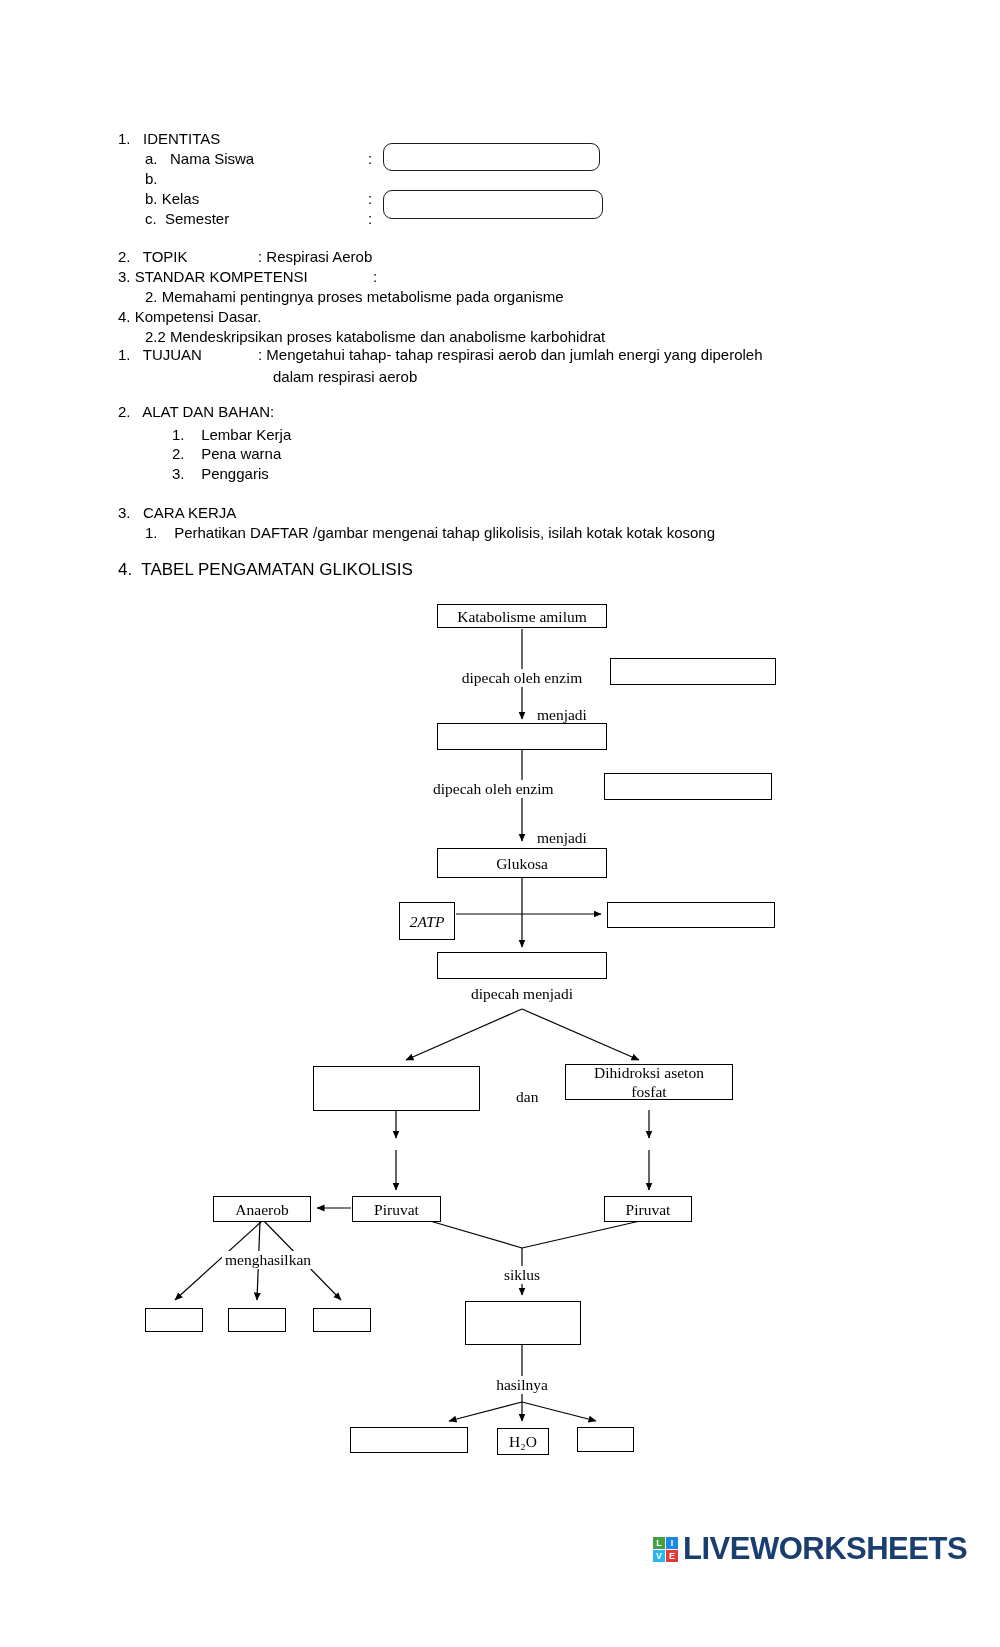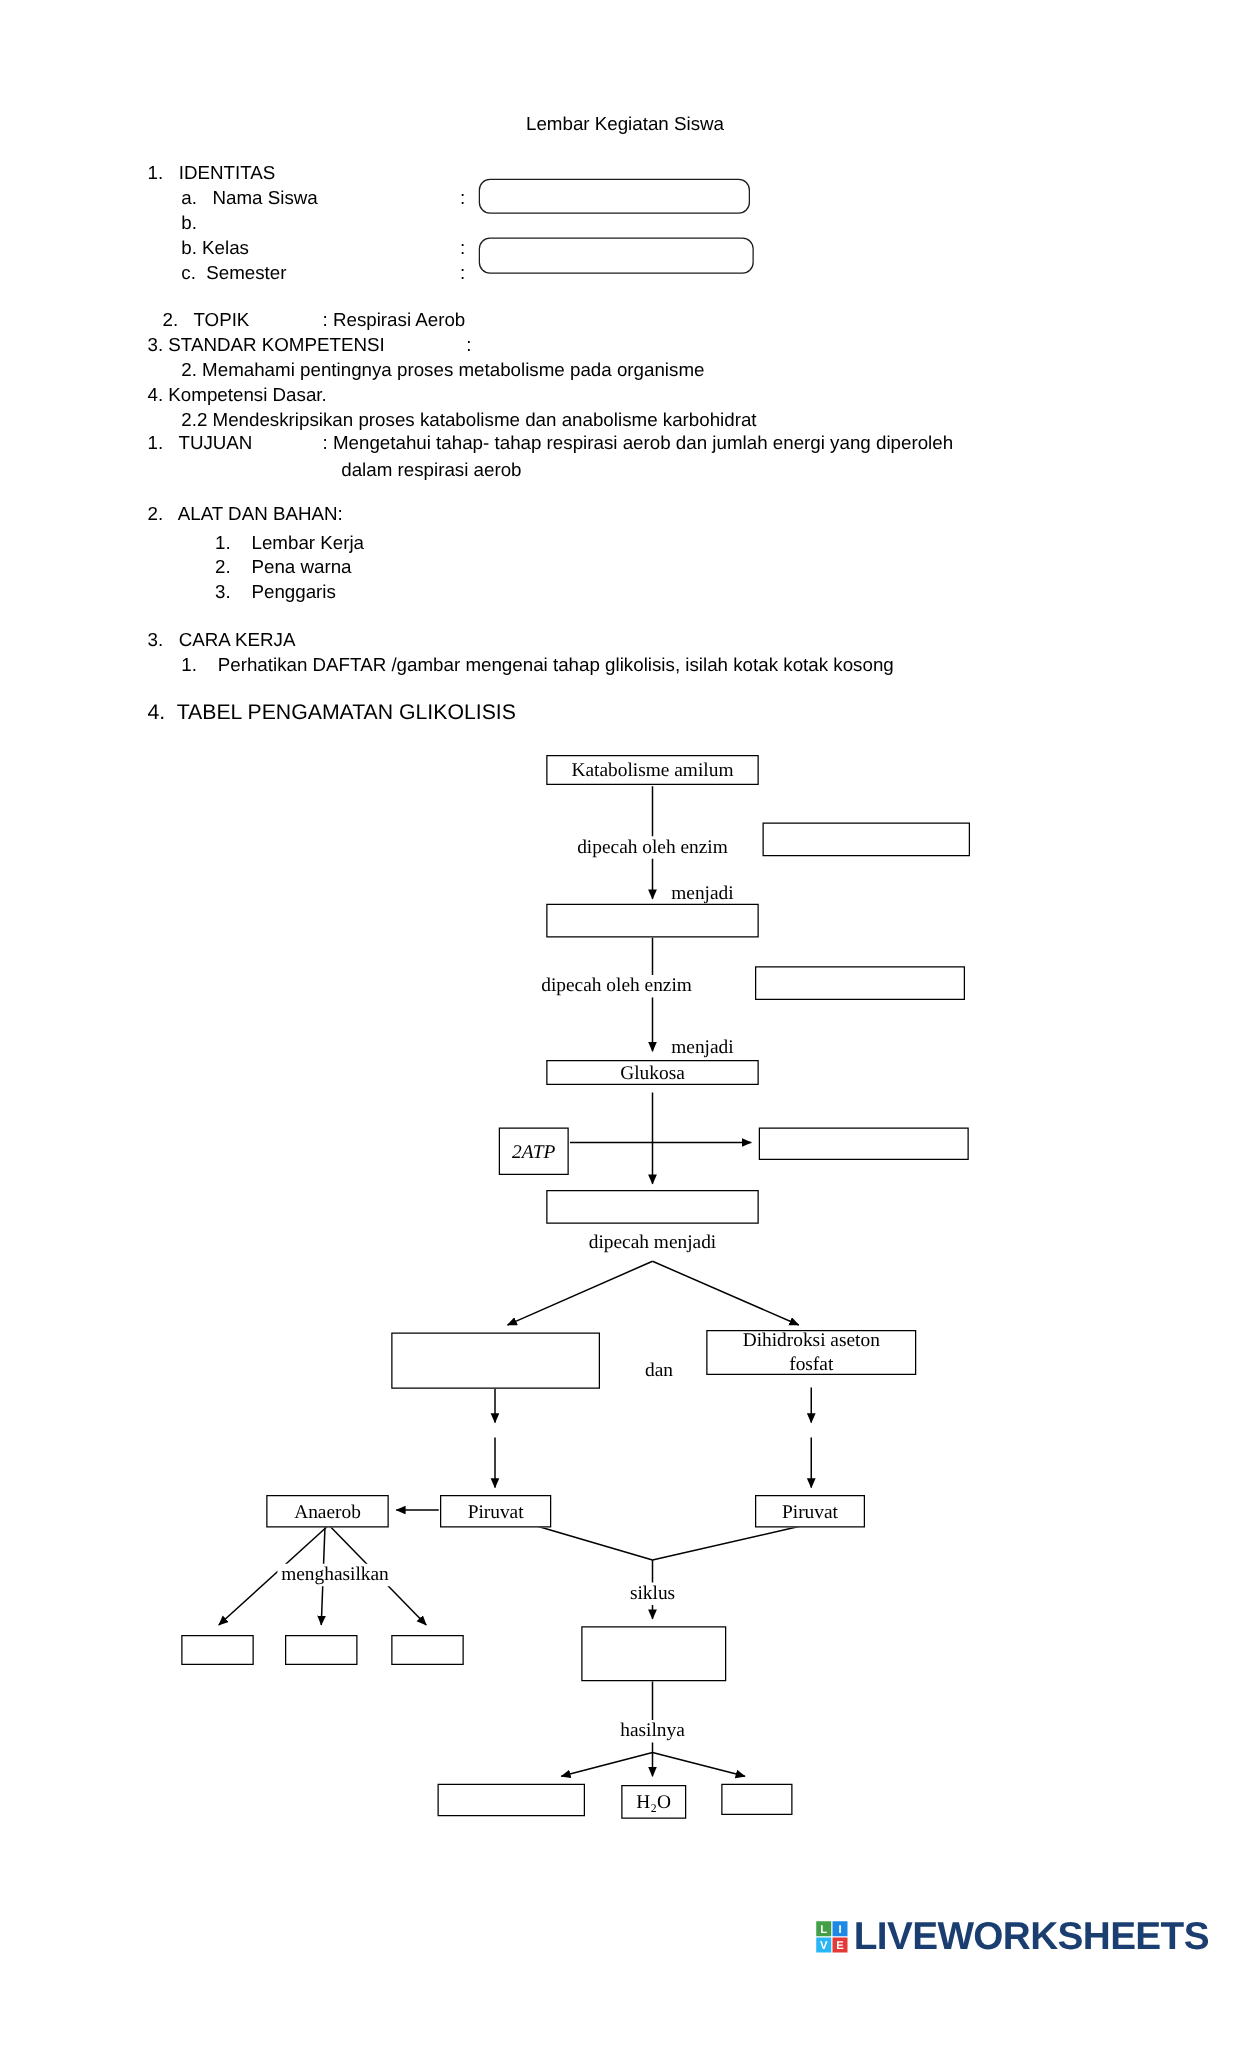--- a/index.html
+++ b/index.html
@@ -24,38 +24,37 @@
   .logo-sq { display:flex; align-items:center; justify-content:center; color:#fff; font-size:9px;
              font-weight:bold; font-family:"Liberation Sans", sans-serif; }
   .logo-text { font-weight:bold; font-size:31px; letter-spacing:-0.5px;
                font-family:"Liberation Sans", sans-serif; }
 </style>
 </head>
 <body>
 
 <div class="page">
 
-  <div class="line" style="left:0; top:90px; width:1000px; text-align:center;">Lembar Kegiatan Siswa</div>
 
   <div class="line" style="left:118px; top:129px;">1.   IDENTITAS</div>
 
   <div class="line" style="left:145px; top:149px;">a.   Nama Siswa</div>
   <div class="line" style="left:368px; top:149px;">:</div>
   <input type="text" class="fill-input" style="left: 383px; top: 143px; width: 217px; height: 28px;">
 
   <div class="line" style="left:145px; top:169px;">b.</div>
 
   <div class="line" style="left:145px; top:189px;">b. Kelas</div>
   <div class="line" style="left:368px; top:189px;">:</div>
   <input type="text" class="fill-input" style="left: 383px; top: 190px; width: 220px; height: 29px;">
 
   <div class="line" style="left:145px; top:209px;">c.  Semester</div>
   <div class="line" style="left:368px; top:209px;">:</div>
 
-  <div class="line" style="left:118px; top:247px;margin-left:12px;">2.   TOPIK</div>
+  <div class="line" style="left:118px; top:247px;">2.   TOPIK</div>
   <div class="line" style="left:258px; top:247px;">: Respirasi Aerob</div>
 
   <div class="line" style="left:118px; top:267px;">3. STANDAR KOMPETENSI</div>
   <div class="line" style="left:373px; top:267px;">:</div>
   <div class="line" style="left:145px; top:287px;">2. Memahami pentingnya proses metabolisme pada organisme</div>
 
   <div class="line" style="left:118px; top:307px;">4. Kompetensi Dasar.</div>
   <div class="line" style="left:145px; top:327px;">2.2 Mendeskripsikan proses katabolisme dan anabolisme karbohidrat</div>
 
   <div class="line" style="left:118px; top:345px;">1.   TUJUAN</div>
@@ -110,21 +109,21 @@
   <div class="fc-box" style="left:610px; top:658px; width:166px; height:27px;"></div>
 
   <div class="fc-label" style="left:537px; top:706px;">menjadi</div>
   <div class="fc-box" style="left:437px; top:723px; width:170px; height:27px;"></div>
 
   <div class="fc-label wbg" style="left:430px; top:780px;">dipecah oleh enzim</div>
   <div class="fc-box" style="left:604px; top:773px; width:168px; height:27px;"></div>
 
   <div class="fc-label" style="left:537px; top:829px;">menjadi</div>
 
-  <div class="fc-box" style="left:437px; top:848px; width:170px; height:20px;">
+  <div class="fc-box" style="left:437px; top:848px; width:170px; height:30px;">
     <span>Glukosa</span>
   </div>
 
   <div class="fc-box" style="left:399px; top:902px; width:56px; height:38px;font-style:italic;">
     <span>2ATP</span>
   </div>
   <div class="fc-box" style="left:607px; top:902px; width:168px; height:26px;"></div>
 
   <div class="fc-box" style="left:437px; top:952px; width:170px; height:27px;"></div>
 

